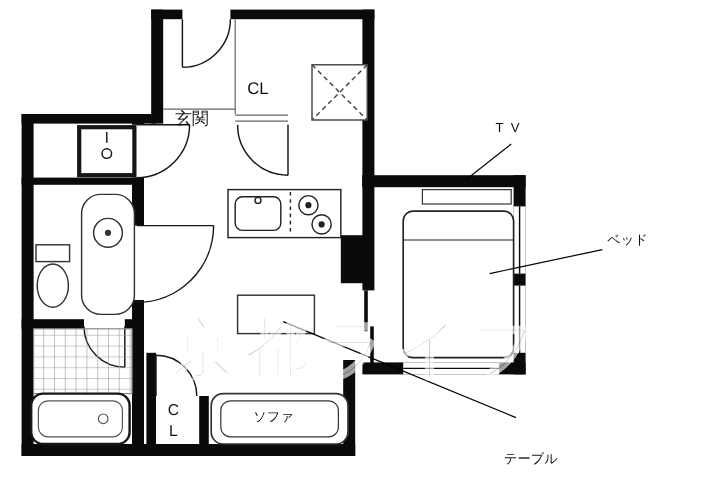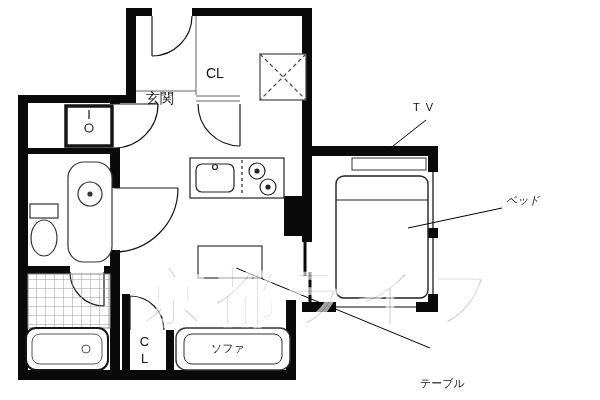--- a/index.html
+++ b/index.html
@@ -3,21 +3,21 @@
 <meta charset="utf-8">
 <style>
   html,body{margin:0;padding:0;background:#fff;}
   #stage{position:relative;width:600px;height:400px;background:#fff;overflow:hidden;
          font-family:"Liberation Sans","DejaVu Sans",sans-serif;}
   #plan-svg{position:absolute;left:0;top:0;z-index:1;}
   .lbl{position:absolute;z-index:2;color:#111;font-size:11px;line-height:1;white-space:nowrap;}
   .lbl-small{font-size:14px;}
   .lbl-vert{writing-mode:vertical-rl;text-orientation:upright;font-size:13px;letter-spacing:2px;}
   .lbl-tv{letter-spacing:6px;}
-  #watermark{position:absolute;left:142px;top:254px;z-index:3;font-size:63px;font-weight:bold;
+  #watermark{position:absolute;left:142px;top:254px;z-index:3;font-size:54px;font-weight:bold;
              letter-spacing:8px;color:#b9b9b9;opacity:.62;-webkit-text-stroke:1.5px #ffffff;
              white-space:nowrap;pointer-events:none;}
 </style>
 </head>
 <body>
 
 <div id="stage">
 
   <svg id="plan-svg" width="600" height="400" viewBox="0 0 600 400">
     <defs>
@@ -144,19 +144,19 @@
     <g stroke="#000" stroke-width="1">
       <line x1="426" y1="120" x2="388" y2="150"></line>
       <line x1="502" y1="208" x2="408" y2="228"></line>
       <line x1="430" y1="348" x2="236" y2="268"></line>
     </g>
   </svg>
 
   <div class="lbl lbl-small" style="left:146px;top:68px;margin-top:23px;">玄関</div>
   <div class="lbl lbl-small" style="left:206px;top:66px;">CL</div>
   <div class="lbl lbl-tv" style="left:413px;top:102px;">TV</div>
-  <div class="lbl" style="left:506px;top:195px;font-style:italic;">ベッド</div>
+  <div class="lbl" style="left:506px;top:195px;">ベッド</div>
   <div class="lbl" style="left:420px;top:342px;margin-top:36px;">テーブル</div>
   <div class="lbl" style="left:211px;top:343px;">ソファ</div>
   <div class="lbl lbl-vert" style="left:138px;top:334px;">CL</div>
 
   <div id="watermark">京都ライフ</div>
 </div>
 
 </body></html>

